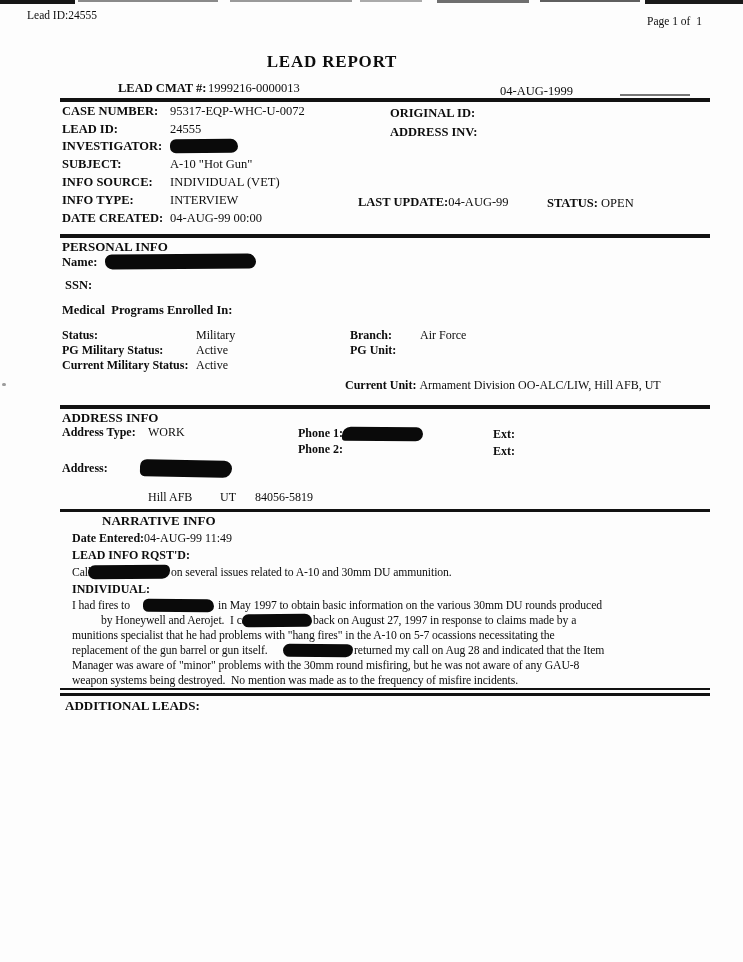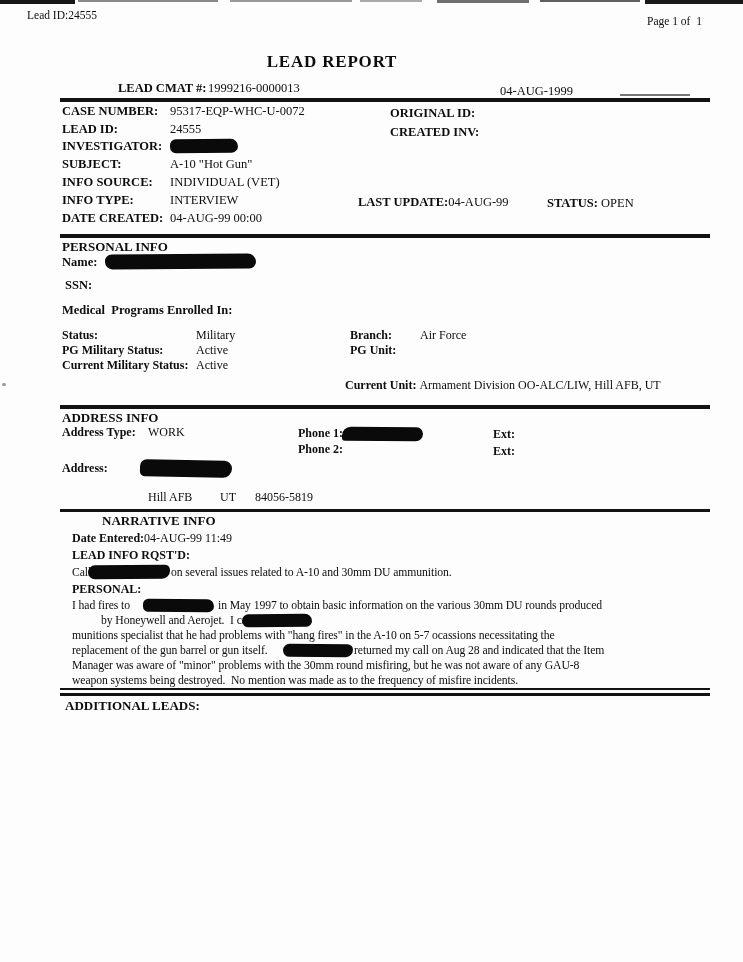--- a/index.html
+++ b/index.html
@@ -48,21 +48,21 @@
   <span class="t" style="left:500px;top:84px;">04-AUG-1999</span>
 
   <div class="rule" style="left:60px;top:98px;width:650px;height:3.5px;"></div>
 
   <span class="t b" style="left:62px;top:104px;">CASE NUMBER:</span>
   <span class="t" style="left:170px;top:104px;">95317-EQP-WHC-U-0072</span>
   <span class="t b" style="left:390px;top:106px;">ORIGINAL ID:</span>
 
   <span class="t b" style="left:62px;top:122px;">LEAD ID:</span>
   <span class="t" style="left:170px;top:122px;">24555</span>
-  <span class="t b" style="left:390px;top:125px;">CREATED INV:</span>
+  <span class="t b" style="left:390px;top:125px;">ADDRESS INV:</span>
 
   <span class="t b" style="left:62px;top:139px;">INVESTIGATOR:</span>
   <div class="redact" style="left:170px;top:139px;width:68px;height:14px;border-radius:8px 10px 9px 8px;transform:rotate(-0.4deg);"></div>
 
   <span class="t b" style="left:62px;top:157px;">SUBJECT:</span>
   <span class="t" style="left:170px;top:157px;">A-10 "Hot Gun"</span>
 
   <span class="t b" style="left:62px;top:175px;">INFO SOURCE:</span>
   <span class="t" style="left:170px;top:175px;">INDIVIDUAL (VET)</span>
 
@@ -123,28 +123,29 @@
   <span class="t b fs13" style="left:62px;top:514px;margin-left:40px;">NARRATIVE INFO</span>
 
   <span class="t fs12" style="left:72px;top:532px;"><span class="b">Date Entered:</span><span>04-AUG-99 11:49</span></span>
 
   <span class="t b fs12" style="left:72px;top:549px;">LEAD INFO RQST'D:</span>
 
   <span class="t narr" style="left:72px;top:566px;">Called </span>
   <div class="redact" style="left:88px;top:565px;width:82px;height:14px;border-radius:8px 6px 9px 8px;transform:rotate(-0.6deg);"></div>
   <span class="t narr" style="left:171px;top:566px;">on several issues related to A-10 and 30mm DU ammunition.</span>
 
-  <span class="t b fs12" style="left:72px;top:583px;">PERSONAL:</span>
+  <span class="t b fs12" style="left:72px;top:583px;">INDIVIDUAL:</span>
 
   <span class="t narr" style="left:72px;top:599px;">I had fires to </span>
   <div class="redact" style="left:143px;top:599px;width:71px;height:13px;border-radius:7px 9px 8px 7px;transform:rotate(0.4deg);"></div>
   <span class="t narr" style="left:218px;top:599px;">in May 1997 to obtain basic information on the various 30mm DU rounds produced</span>
 
   <span class="t narr" style="left:72px;top:614px;padding-left:29px;">by Honeywell and Aerojet.  I called </span>
   <div class="redact" style="left:242px;top:614px;width:70px;height:13px;border-radius:8px 9px 7px 8px;transform:rotate(-0.5deg);"></div>
+  <span class="t narr" style="left:313px;top:614px;">back on August 27, 1997 in response to claims made by a</span>
 
   <span class="t narr" style="left:72px;top:629px;">munitions specialist that he had problems with "hang fires" in the A-10 on 5-7 ocassions necessitating the</span>
 
   <span class="t narr" style="left:72px;top:644px;">replacement of the gun barrel or gun itself. </span>
   <div class="redact" style="left:283px;top:644px;width:70px;height:13px;border-radius:8px 7px 9px 8px;transform:rotate(0.3deg);"></div>
   <span class="t narr" style="left:354px;top:644px;">returned my call on Aug 28 and indicated that the Item</span>
 
   <span class="t narr" style="left:72px;top:659px;">Manager was aware of "minor" problems with the 30mm round misfiring, but he was not aware of any GAU-8</span>
 
   <span class="t narr" style="left:72px;top:674px;">weapon systems being destroyed.  No mention was made as to the frequency of misfire incidents.</span>

